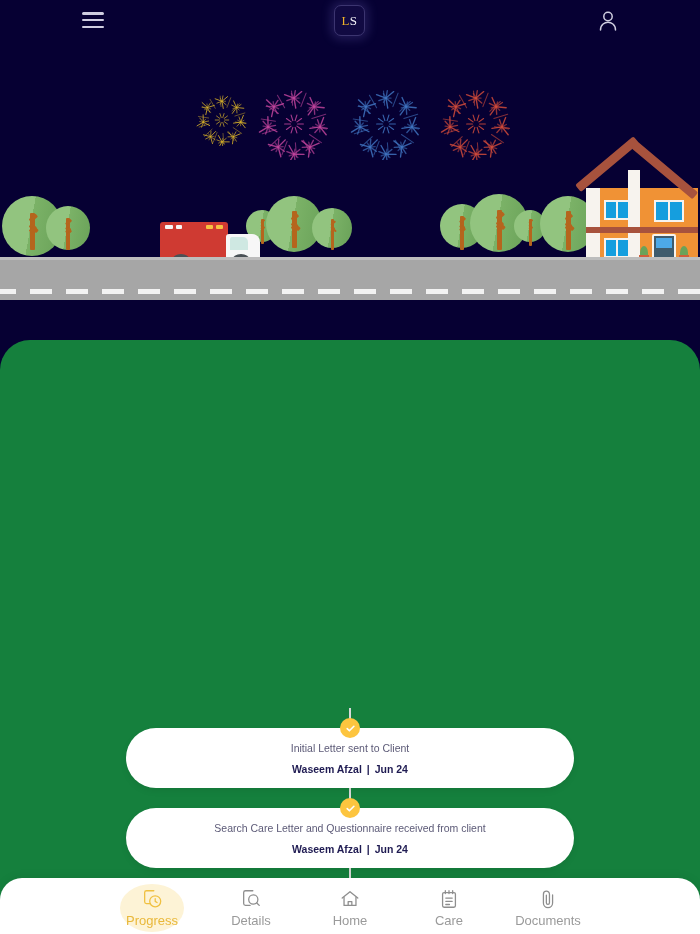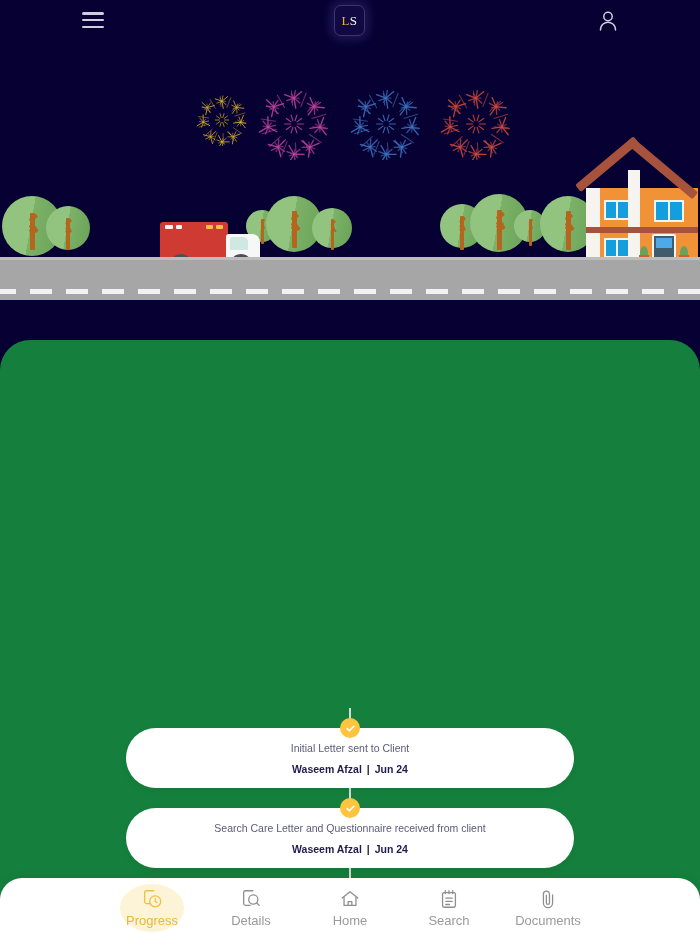--- a/index.html
+++ b/index.html
@@ -774,21 +774,21 @@
           <div class="nlabel">Home</div>
         </div>
         <div class="nav-item">
           <div style="color: rgb(142, 142, 142);">
             <svg width="22" height="22" viewBox="0 0 24 24" fill="none" stroke="currentColor" stroke-width="1.4" stroke-linecap="round" stroke-linejoin="round">
               <rect x="5" y="5" width="14" height="16" rx="1.6"></rect>
               <path d="M8 3v3M12 3v3M16 3v3"></path>
               <path d="M8.5 11h7M8.5 14.5h7M8.5 18h4"></path>
             </svg>
           </div>
-          <div class="nlabel">Search</div>
+          <div class="nlabel">Care</div>
         </div>
         <div class="nav-item">
           <div style="color: rgb(142, 142, 142);">
             <svg width="22" height="22" viewBox="0 0 24 24" fill="none" stroke="currentColor" stroke-width="1.4" stroke-linecap="round" stroke-linejoin="round">
               <path d="M17 7.5v8.8a5 5 0 0 1-10 0V6.7a3.3 3.3 0 0 1 6.6 0v9.4a1.7 1.7 0 0 1-3.4 0V7.8"></path>
             </svg>
           </div>
           <div class="nlabel">Documents</div>
         </div>
       </div>

